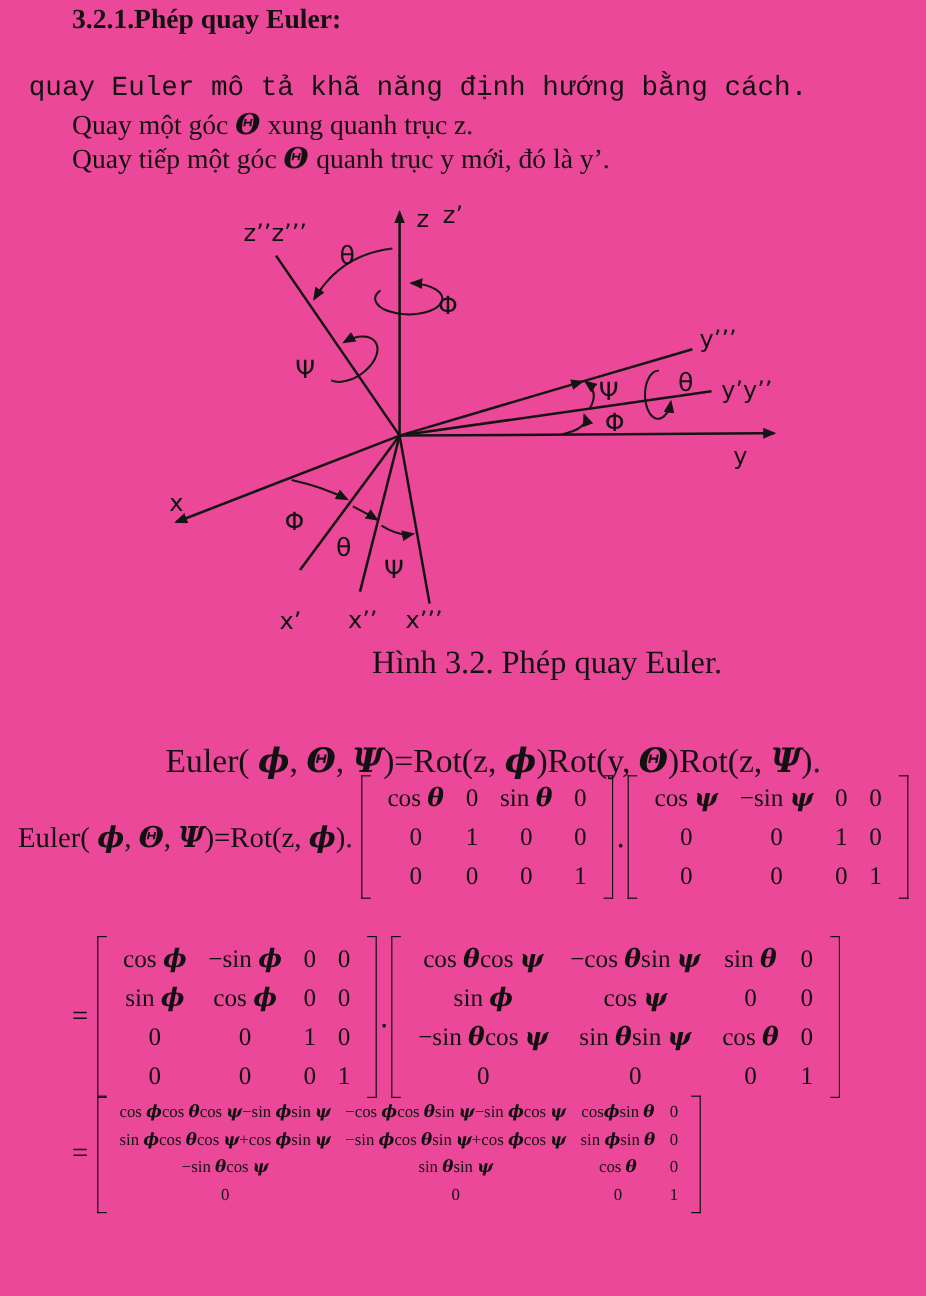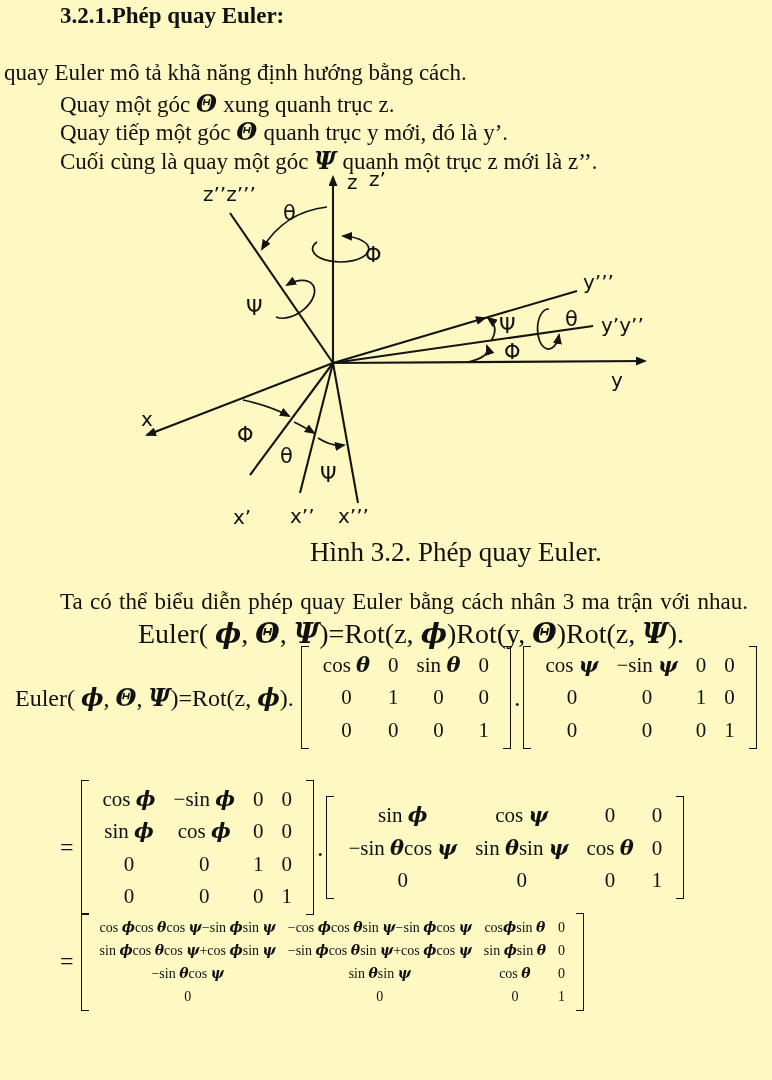--- a/index.html
+++ b/index.html
@@ -1,17 +1,17 @@
 <!DOCTYPE html>
 <html><head>
 <meta charset="utf-8">
 <style>
   html,body { margin:0; padding:0; background:#ffffff; }
   .page {
-    position:relative; width:772px; height:1080px; background:#fef9c3;
+    position:relative; width:772px; height:1080px; background:#ec4899;
     color:#111111; font-family:"Liberation Serif","DejaVu Serif",serif;
     overflow:hidden;
   }
   .abs { position:absolute; }
   .heading { font-size:23px; font-weight:bold; margin:0; white-space:nowrap; }
   .line { font-size:23px; margin:0; white-space:nowrap; }
   .just { white-space:normal; text-align:justify; text-align-last:justify; overflow:hidden; }
   .g { font-family:"DejaVu Serif",serif; font-style:italic; font-weight:bold; }
   .step .g { font-size:24px; letter-spacing:0.5px; }
   .caption { font-size:27px; margin:0; white-space:nowrap; }
@@ -38,25 +38,24 @@
   svg .flabel { font:20px "DejaVu Sans","Liberation Sans",sans-serif; fill:#111; }
   svg .fgreek { font:21px "DejaVu Sans","Liberation Sans",sans-serif; fill:#111; }
 </style>
 </head>
 <body>
 
 <div class="page">
 
   <h1 class="abs heading" style="left:60px; top:3px;">3.2.1.Phép quay Euler:</h1>
 
-  <p class="abs line" style="left:4px; top:60px;">quay Euler mô tả khã năng định hướng bằng cách.</p>
+  <p class="abs line" style="left:24px; top:60px;font-family:Liberation Mono, monospace;">quay Euler mô tả khã năng định hướng bằng cách.</p>
 
   <p class="abs line step" style="left:60px; top:117px;"><span>Quay tiếp một góc </span><span class="g">Θ</span><span> quanh trục y mới, đó là y’.</span></p>
   <p class="abs line step" style="left:60px; top:89px;"><span>Quay một góc </span><span class="g">Θ</span><span> xung quanh trục z.</span></p>
-  <p class="abs line step" style="left:60px; top:146px;"><span>Cuối cùng là quay một góc </span><span class="g">Ψ</span><span> quanh một trục z mới là z’’.</span></p>
 
   <svg class="abs" style="left:0; top:165px;" width="772" height="372" viewBox="0 0 772 372">
     <defs>
       <marker id="arw" viewBox="0 0 11 9" refX="9" refY="4.5" markerWidth="11" markerHeight="9" orient="auto" markerUnits="userSpaceOnUse">
         <path d="M0,0 L11,4.5 L0,9 z" fill="#141414"></path>
       </marker>
     </defs>
 
     <g stroke="#141414" stroke-width="2.1" fill="none">
       <line x1="333" y1="198" x2="333" y2="12" marker-end="url(#arw)"></line>
@@ -98,21 +97,20 @@
     <text class="fgreek" x="237" y="277">Φ</text>
     <text class="fgreek" x="280" y="298">θ</text>
     <text class="fgreek" x="320" y="317">Ψ</text>
     <text class="flabel" x="233" y="359">x’</text>
     <text class="flabel" x="290" y="358">x’’</text>
     <text class="flabel" x="338" y="358">x’’’</text>
   </svg>
 
   <p class="abs caption" style="left:310px; top:537px;">Hình 3.2. Phép quay Euler.</p>
 
-  <p class="abs line just" style="left:60px; top:589px; width:688px;">Ta có thể biểu diễn phép quay Euler bằng cách nhân 3 ma trận với nhau.</p>
 
   <p class="abs eqintro" style="left:138px; top:617px;">Euler( <span class="g">ϕ</span>, <span class="g">Θ</span>, <span class="g">Ψ</span>)=Rot(z, <span class="g">ϕ</span>)Rot(y, <span class="g">Θ</span>)Rot(z, <span class="g">Ψ</span>).</p>
 
   <div class="eqrow" style="left:15px; top:646px;">
     <span class="lhs">Euler( <span class="g">ϕ</span>, <span class="g">Θ</span>, <span class="g">Ψ</span>)=Rot(z, <span class="g">ϕ</span>).</span>
     <span class="matrix">
         <div class="mtable">
           <div class="mrow">
             <div class="mcell">cos <span class="g">θ</span></div>
             <div class="mcell">0</div>
@@ -184,20 +182,26 @@
             <div class="mcell">0</div>
             <div class="mcell">0</div>
             <div class="mcell">0</div>
             <div class="mcell">1</div>
           </div>
         </div>
       </span>
     <span class="mdot">.</span>
     <span class="matrix">
         <div class="mtable">
+          <div class="mrow">
+            <div class="mcell">cos <span class="g">θ</span>cos <span class="g">ψ</span></div>
+            <div class="mcell">−cos <span class="g">θ</span>sin <span class="g">ψ</span></div>
+            <div class="mcell">sin <span class="g">θ</span></div>
+            <div class="mcell">0</div>
+          </div>
           <div class="mrow">
             <div class="mcell">sin <span class="g">ϕ</span></div>
             <div class="mcell">cos <span class="g">ψ</span></div>
             <div class="mcell">0</div>
             <div class="mcell">0</div>
           </div>
           <div class="mrow">
             <div class="mcell">−sin <span class="g">θ</span>cos <span class="g">ψ</span></div>
             <div class="mcell">sin <span class="g">θ</span>sin <span class="g">ψ</span></div>
             <div class="mcell">cos <span class="g">θ</span></div>

